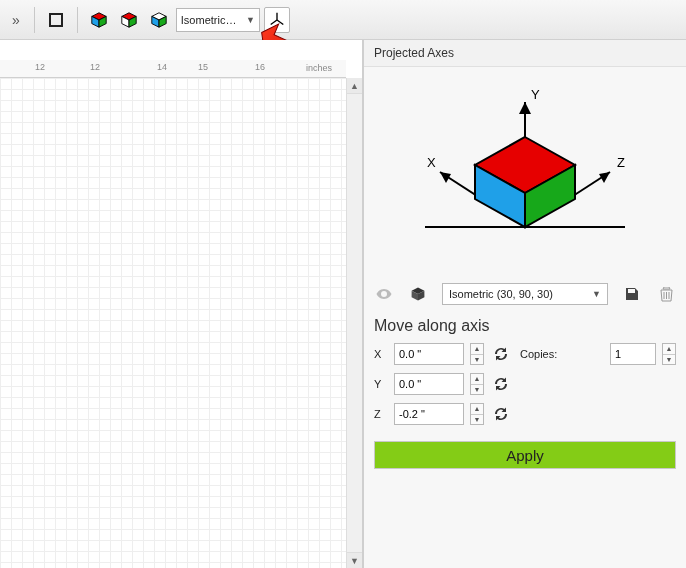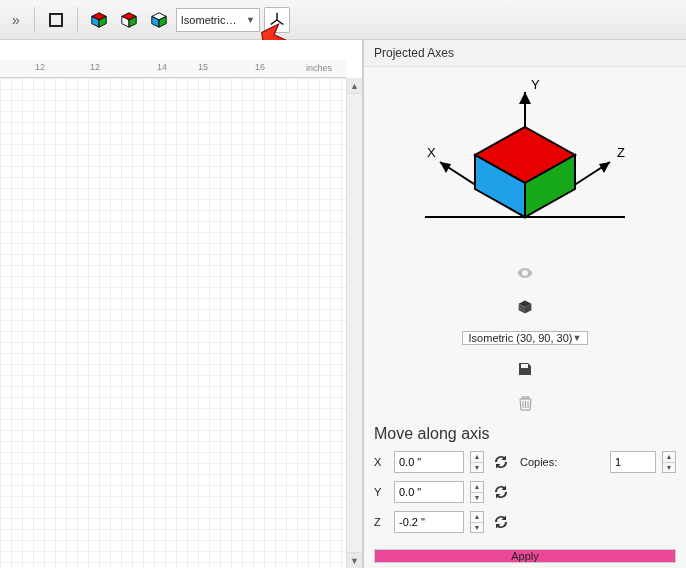--- a/index.html
+++ b/index.html
@@ -111,21 +111,20 @@
     background: #f2f2f2;
   }
   .axis-preview {
     height: 210px;
     display: flex; align-items: center; justify-content: center;
     background: #f7f7f7;
   }
   .preset-row {
     display: flex; align-items: center; gap: 14px;
     padding: 6px 10px 10px 10px;
-    flex-direction: column;
   }
   .icon-btn {
     width: 20px; height: 20px;
     display:flex;align-items:center;justify-content:center;
     color:#555; cursor:pointer; font-size:14px;
   }
   .preset-combo {
     flex: 1; display: flex; align-items:center;
     background:#fff; border:1px solid #b8b8b8; height:22px;
     padding: 0 6px; font-size:11px;
@@ -160,24 +159,24 @@
   .spinner span{flex:1;font-size:7px;color:#555;display:flex;align-items:center;justify-content:center;cursor:pointer;}
   .spinner span:first-child{border-bottom:1px solid #ccc;}
   .sync-icon {
     width:22px;height:22px;display:flex;align-items:center;justify-content:center;
     font-size:14px;color:#333;cursor:pointer;
   }
 
   .apply-btn {
     margin: 4px 10px 10px 10px;
     height: 28px;
-    background: #ec4899;
+    background: #84cc16;
     border: 1px solid #c8c8c8;
     display:flex;align-items:center;justify-content:center;
-    font-size:11px; cursor:pointer;
+    font-size:15px; cursor:pointer;
   }
 
   
   .pointer-arrow {
     position: absolute;
     top: 22px; left: 260px;
     pointer-events: none;
   }
 </style>
 </head>

